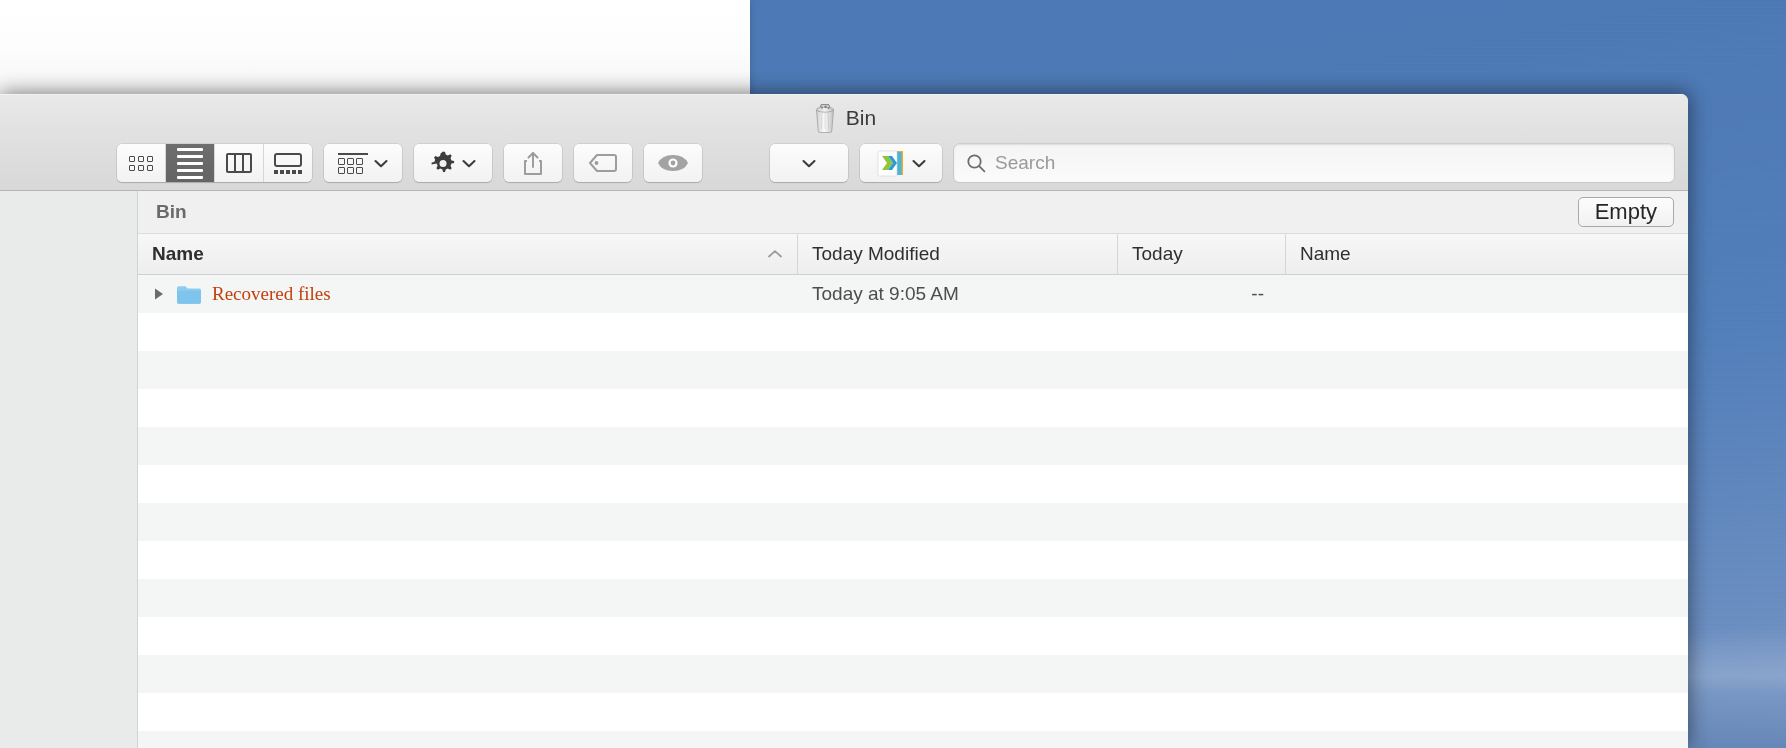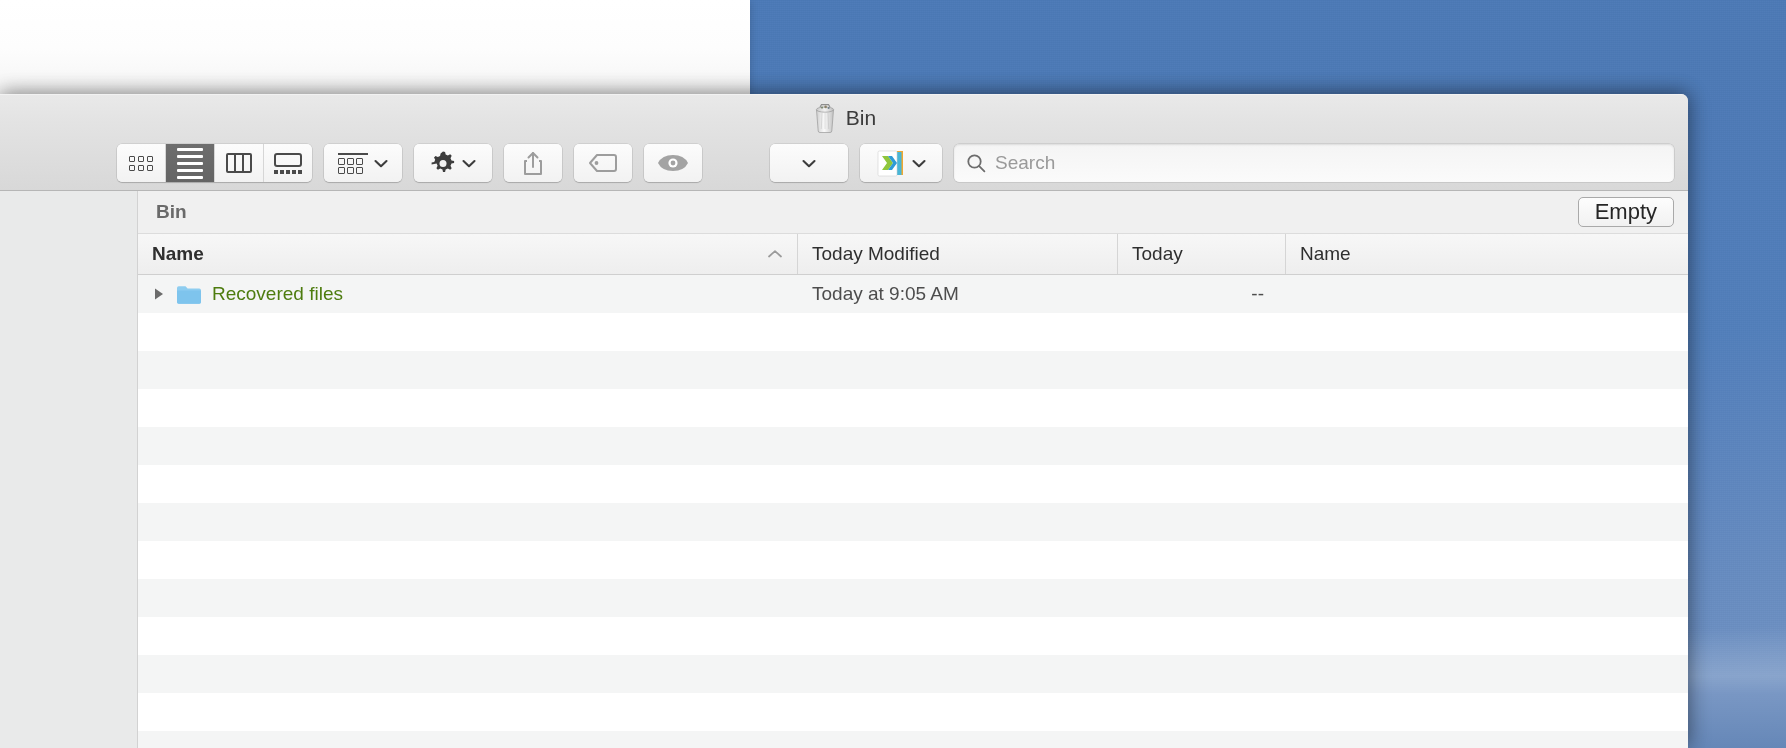--- a/index.html
+++ b/index.html
@@ -287,21 +287,21 @@
   }
   .row.alt { background: #f4f5f5; }
   .cell {
     display: flex;
     align-items: center;
     box-sizing: border-box;
     padding: 0 14px;
     overflow: hidden;
     white-space: nowrap;
   }
-  .cell.c-name { width: 660px; gap: 10px; color: #4d7c0f; }
+  .cell.c-name { width: 660px; gap: 10px; color: #c2410c; font-family: Liberation Serif, serif; }
   .cell.c-date { width: 320px; }
   .cell.c-size { width: 168px; justify-content: flex-end; padding-right: 22px; }
   .cell.c-kind { flex: 1; }
   .disclosure { width: 14px; height: 14px; flex: none; }
   .folder-icon { width: 26px; height: 21px; flex: none; }
 </style>
 </head>
 <body>
 
 <div id="screen">

